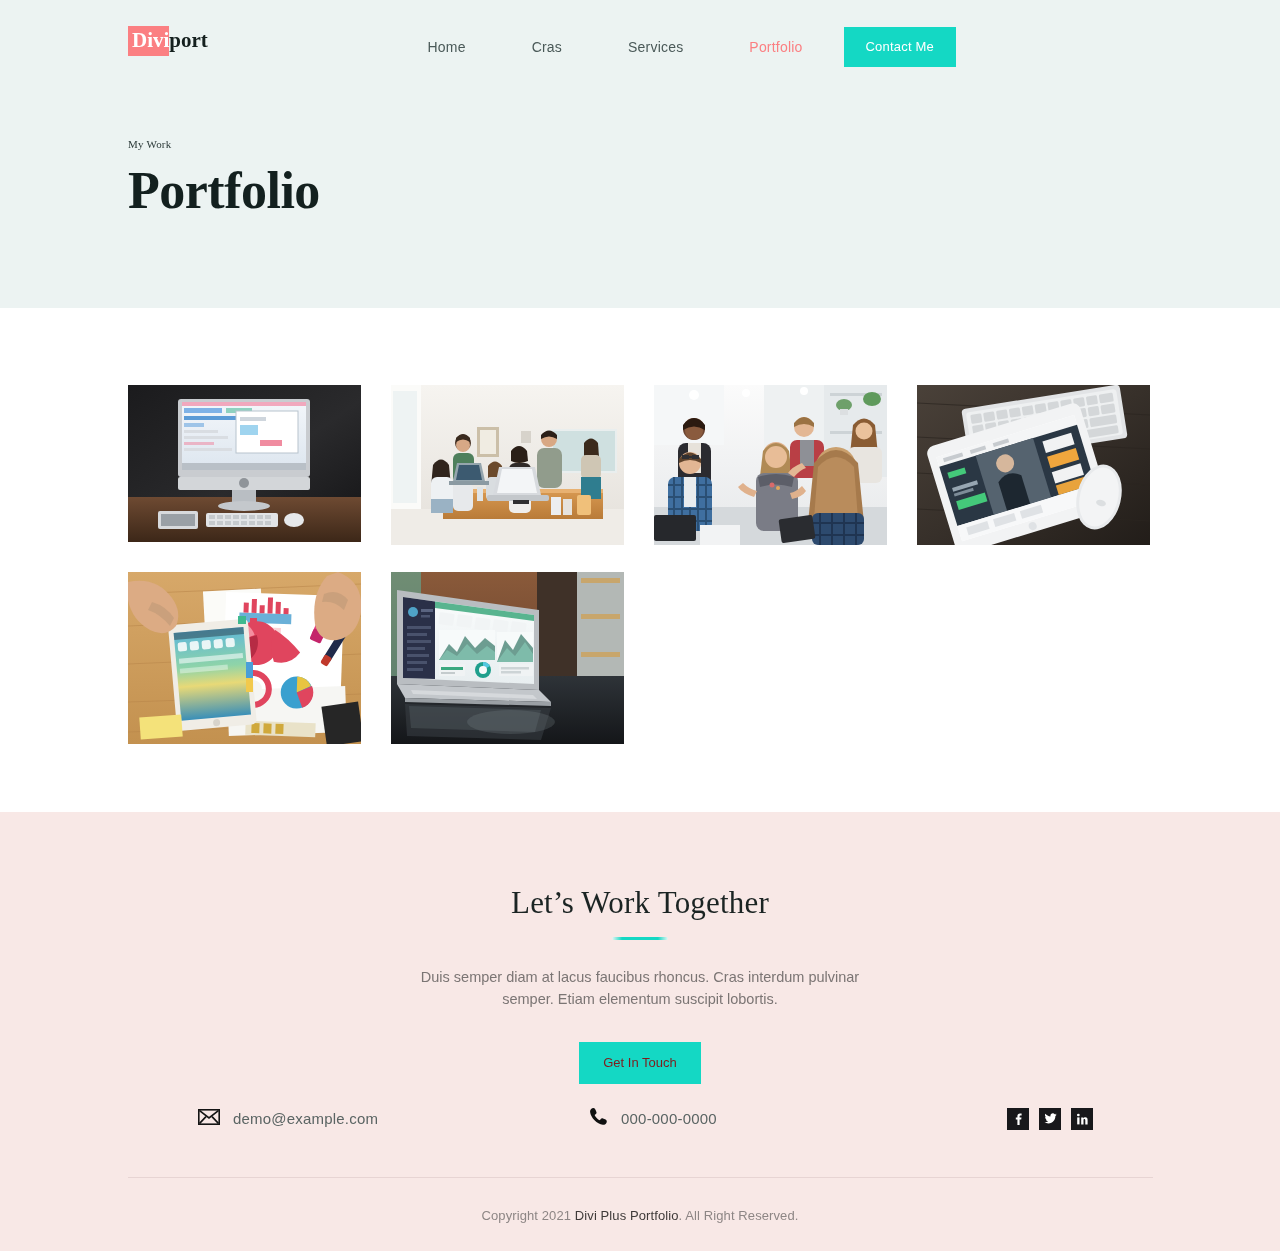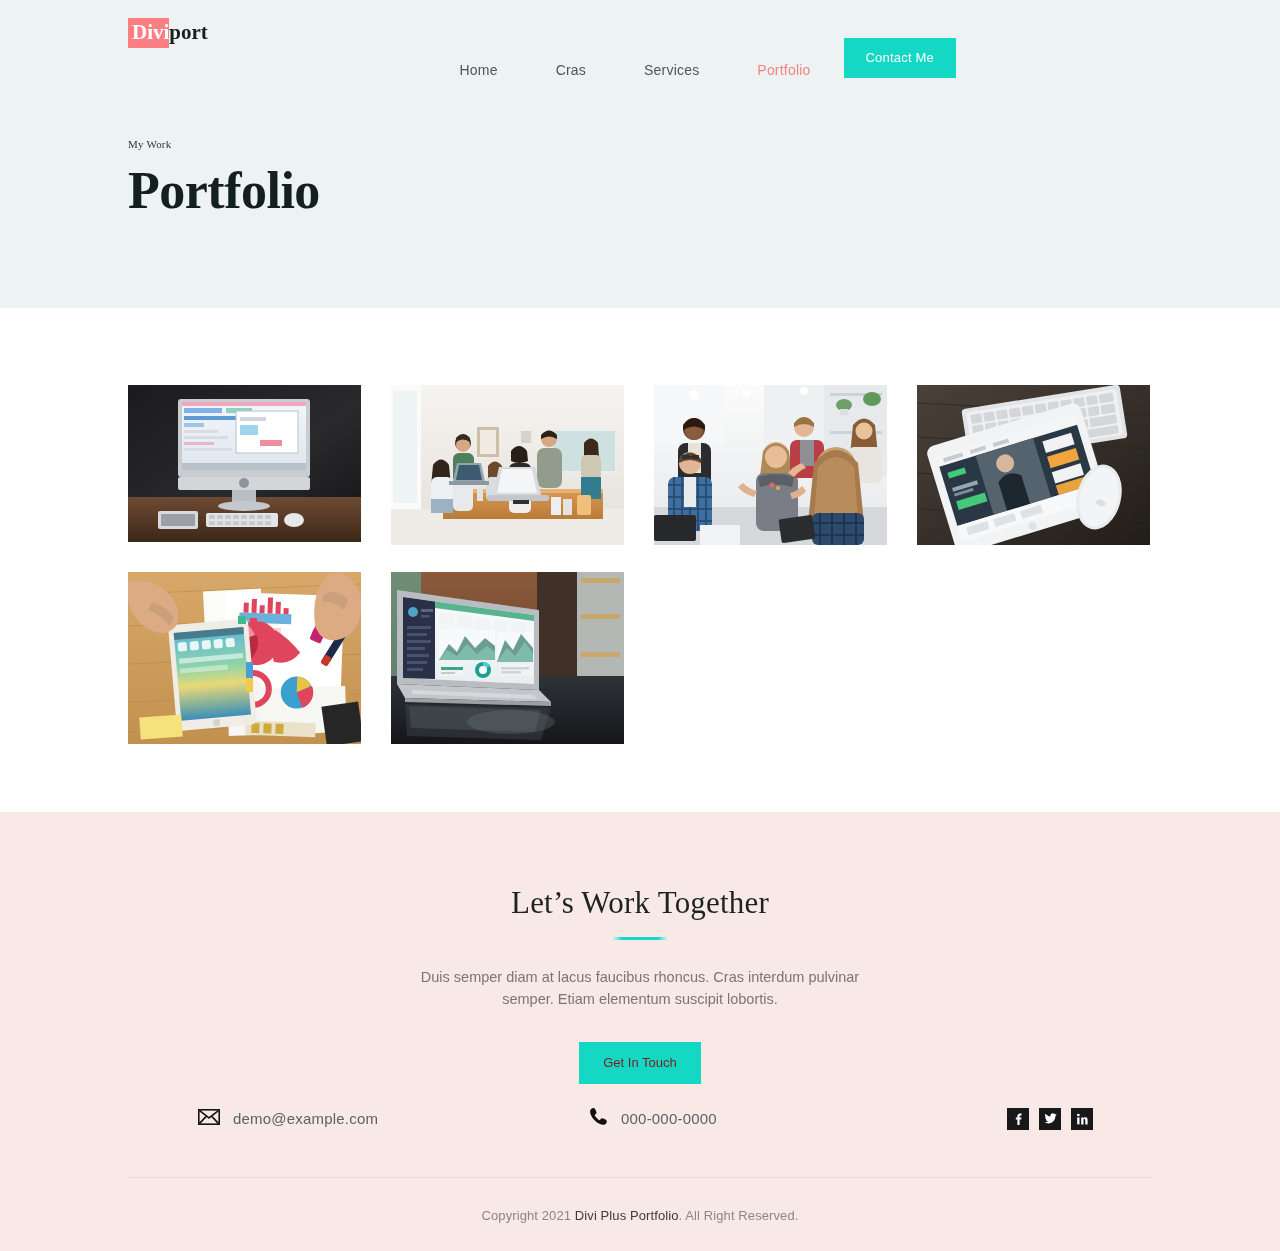--- a/index.html
+++ b/index.html
@@ -13,21 +13,21 @@
 
   
   .hero {
     position: relative;
     width: 1280px;
     height: 308px;
     background: #ecf3f2;
   }
   .navbar {
     position: absolute;
-    top: 0; left: 0;
+    top: 8px; left: 0;
     width: 1084px;
     height: 78px;
     display: flex;
     align-items: center;
   }
   .logo {
     position: absolute;
     left: 128px;
     top: 18px;
     font-family: "Liberation Serif", serif;
@@ -46,22 +46,22 @@
     color: #15201f;
     display: inline-block;
     margin-left: 0px;
   }
   .nav-links {
     position: absolute;
     right: 128px;
     top: 0;
     height: 78px;
     display: flex;
-    align-items: flex-end;
-    gap: 8px;
+    align-items: center;
+    gap: 16px;
   }
   .nav-item {
     font-size: 14px;
     color: #4a5958;
     padding: 0 25px;
     letter-spacing: 0.2px;
     cursor: pointer;
     white-space: nowrap;
   }
   .nav-item.active { color: #fb7f82; }

